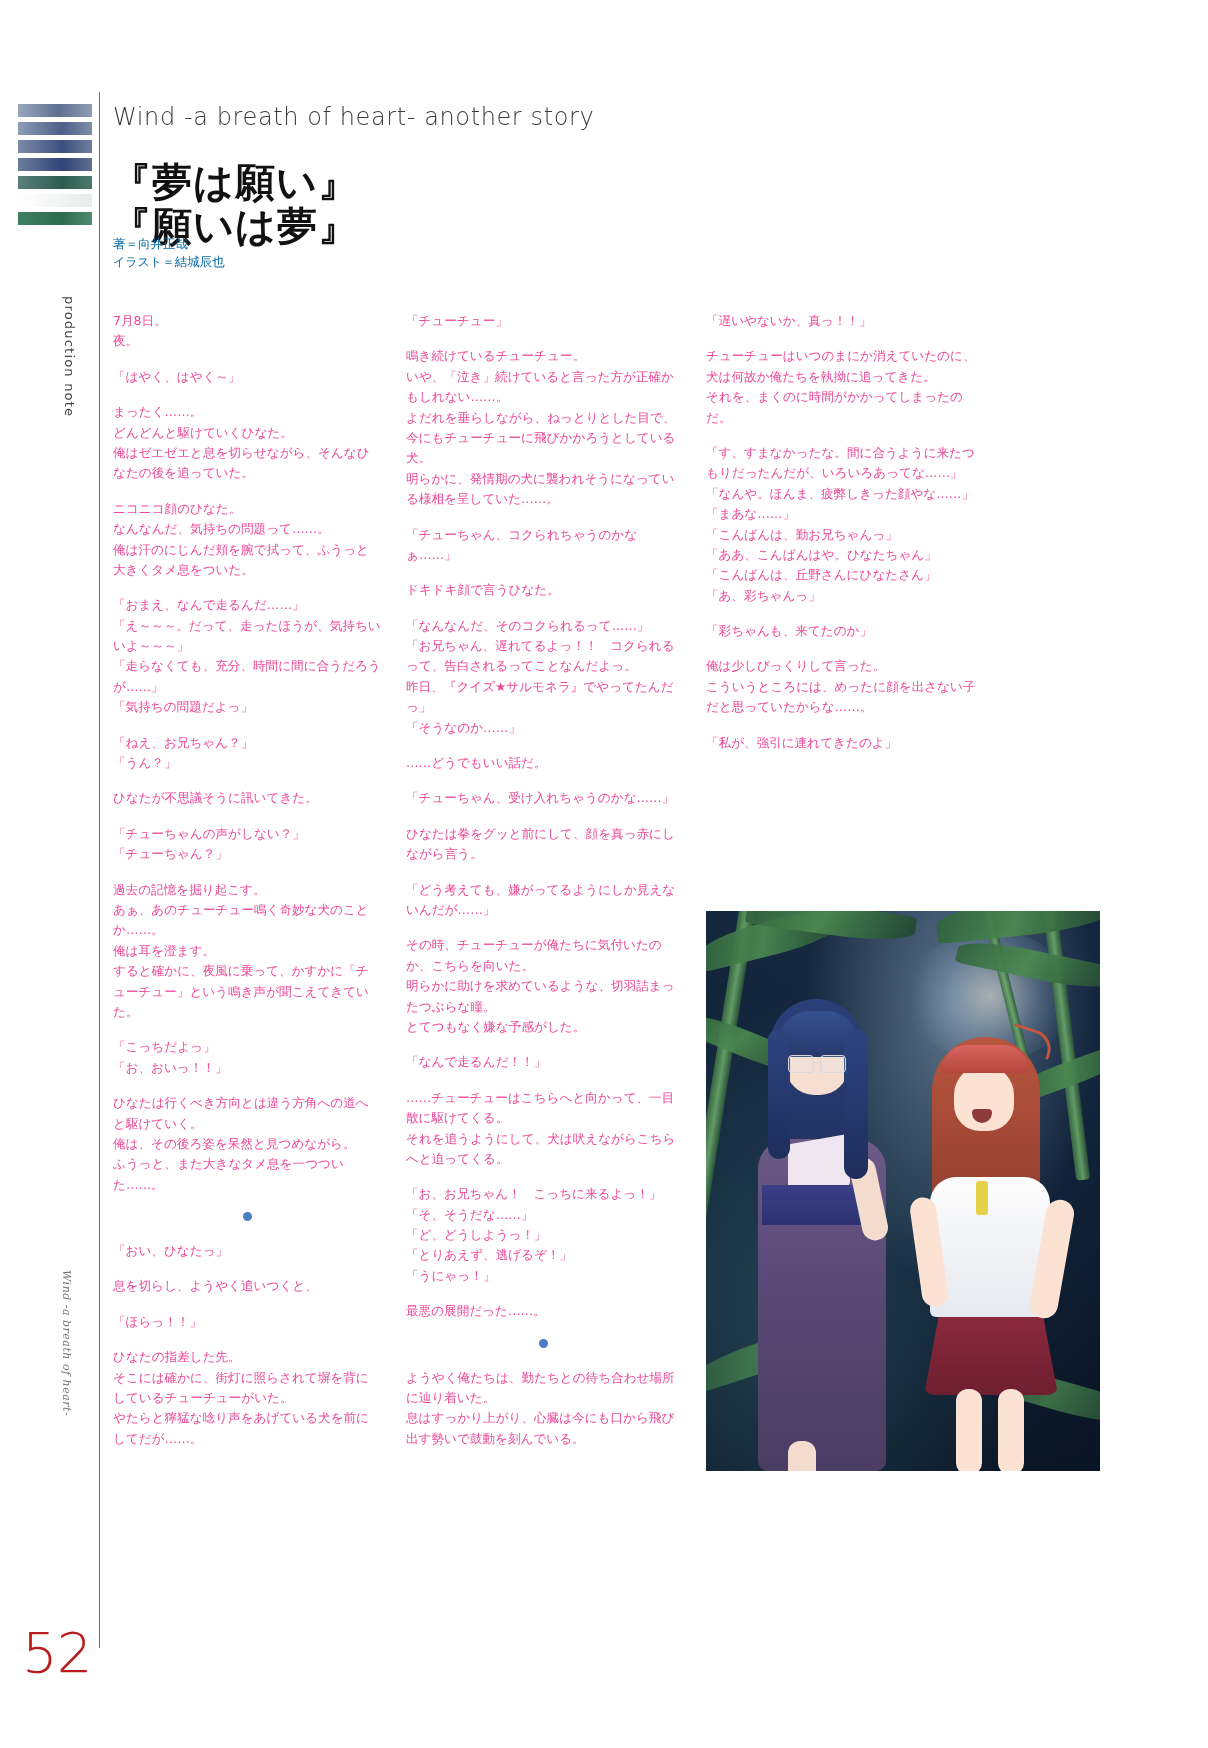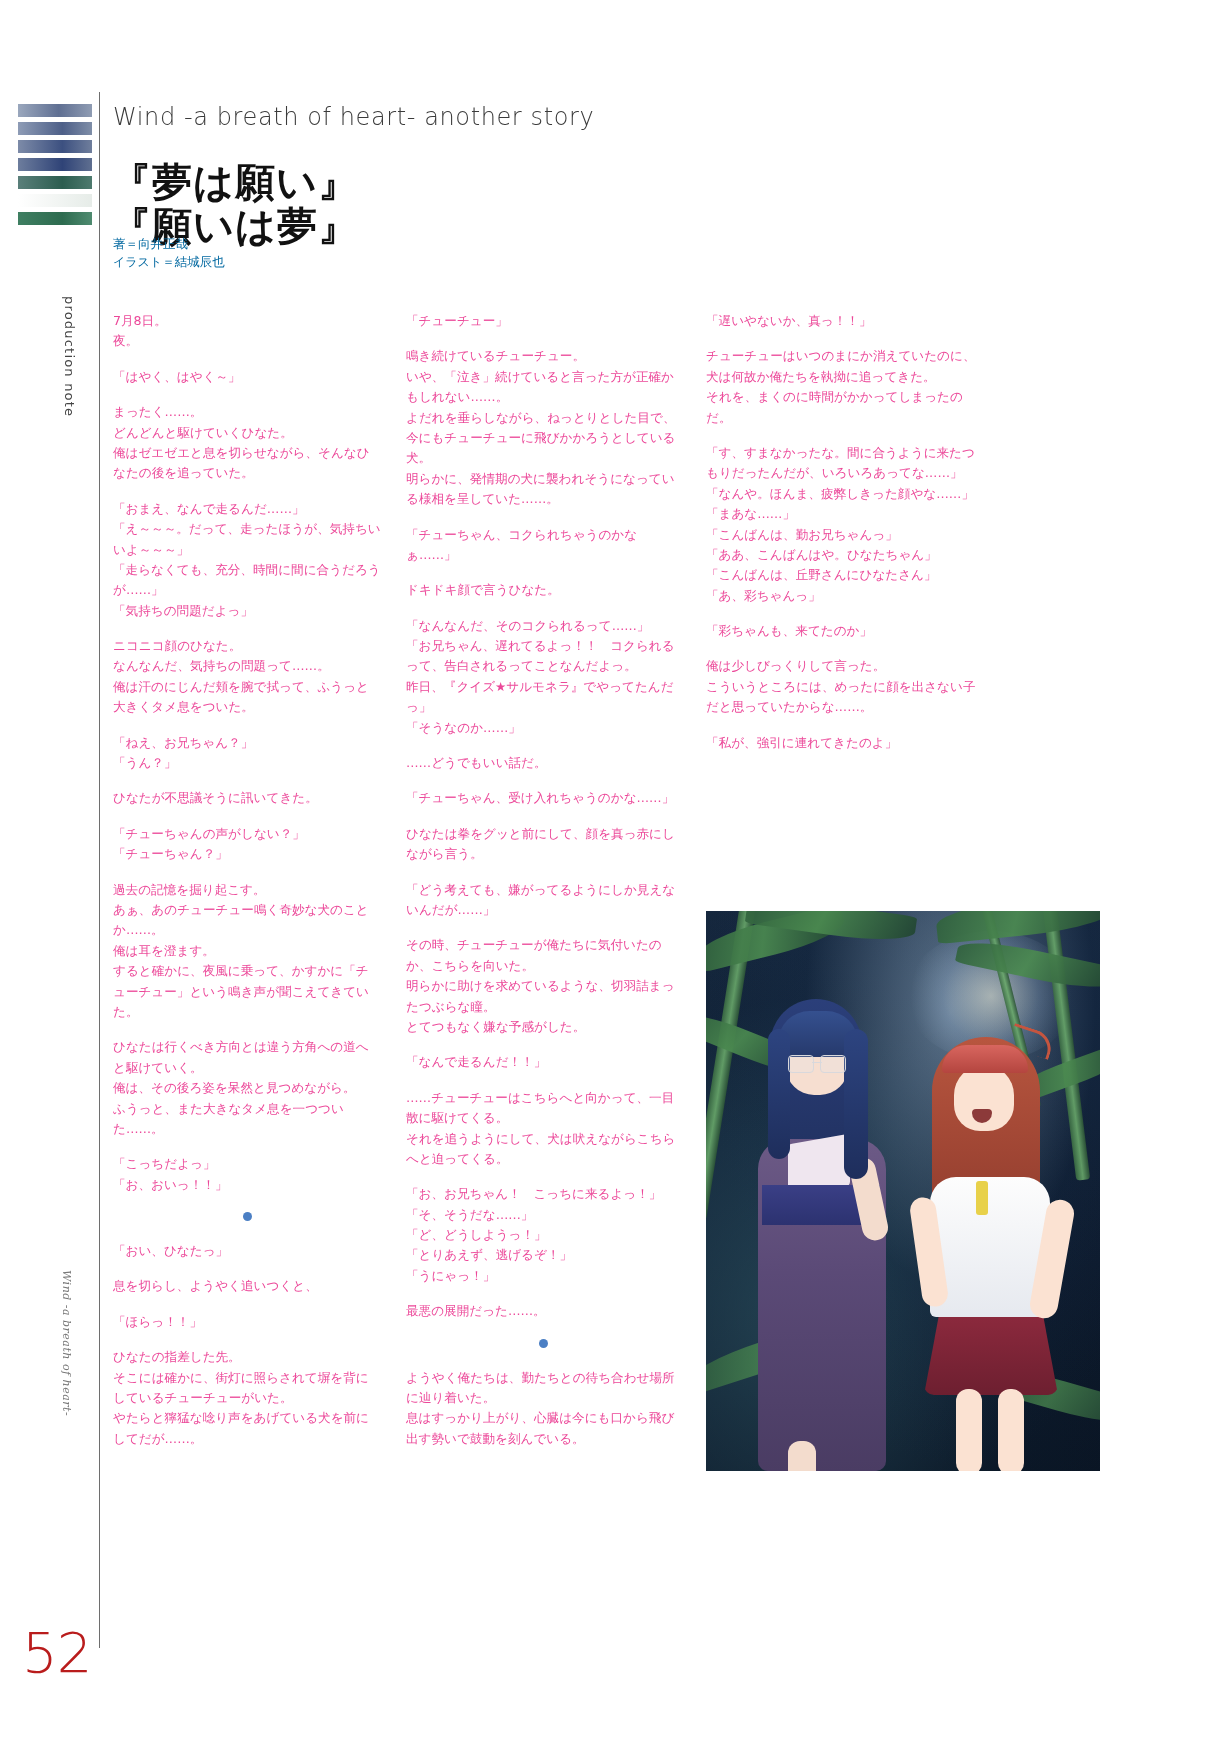--- a/index.html
+++ b/index.html
@@ -248,41 +248,41 @@
   <span class="row"><span class="small-label">イラスト</span><span>＝結城辰也</span></span>
 </div>
 
 <div class="col" id="col-1">
     <p class="para">7月8日。
 夜。</p>
     <p class="para">「はやく、はやく～」</p>
     <p class="para">まったく……。
 どんどんと駆けていくひなた。
 俺はゼエゼエと息を切らせながら、そんなひなたの後を追っていた。</p>
+    <p class="para">ニコニコ顔のひなた。
+なんなんだ、気持ちの問題って……。
+俺は汗のにじんだ頬を腕で拭って、ふうっと大きくタメ息をついた。</p>
     <p class="para">「おまえ、なんで走るんだ……」
 「え～～～。だって、走ったほうが、気持ちいいよ～～～」
 「走らなくても、充分、時間に間に合うだろうが……」
 「気持ちの問題だよっ」</p>
-    <p class="para">ニコニコ顔のひなた。
-なんなんだ、気持ちの問題って……。
-俺は汗のにじんだ頬を腕で拭って、ふうっと大きくタメ息をついた。</p>
     <p class="para">「ねえ、お兄ちゃん？」
 「うん？」</p>
     <p class="para">ひなたが不思議そうに訊いてきた。</p>
     <p class="para">「チューちゃんの声がしない？」
 「チューちゃん？」</p>
     <p class="para">過去の記憶を掘り起こす。
 あぁ、あのチューチュー鳴く奇妙な犬のことか……。
 俺は耳を澄ます。
 すると確かに、夜風に乗って、かすかに「チューチュー」という鳴き声が聞こえてきていた。</p>
+    <p class="para">「こっちだよっ」
+「お、おいっ！！」</p>
     <p class="para">ひなたは行くべき方向とは違う方角への道へと駆けていく。
 俺は、その後ろ姿を呆然と見つめながら。
 ふうっと、また大きなタメ息を一つついた……。</p>
-    <p class="para">「こっちだよっ」
-「お、おいっ！！」</p>
     <div class="sep-dot"><span></span></div>
     <p class="para">「おい、ひなたっ」</p>
     <p class="para">息を切らし、ようやく追いつくと、</p>
     <p class="para">「ほらっ！！」</p>
     <p class="para">ひなたの指差した先。
 そこには確かに、街灯に照らされて塀を背にしているチューチューがいた。
 やたらと獰猛な唸り声をあげている犬を前にしてだが……。</p>
   </div>
 <div class="col" id="col-2">
     <p class="para">「チューチュー」</p>

